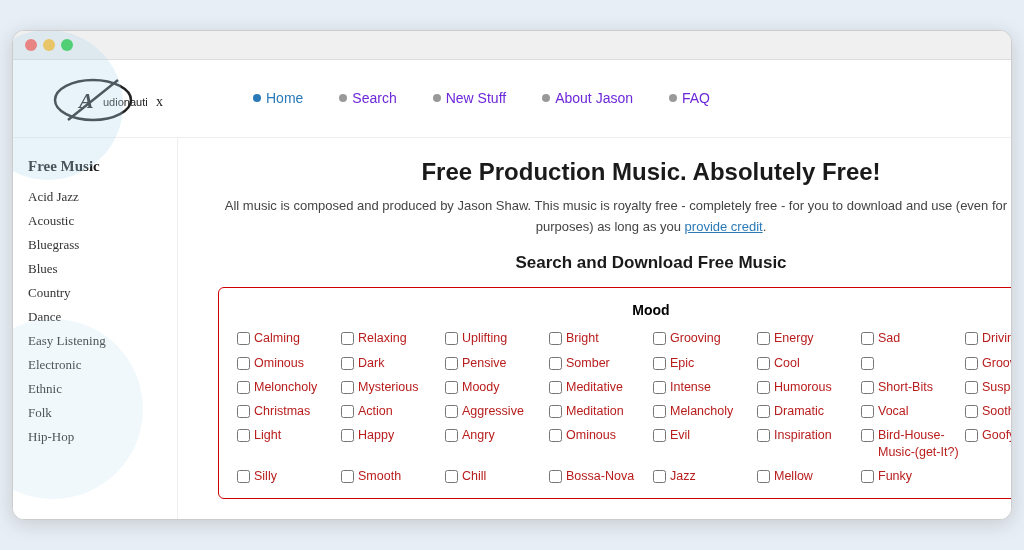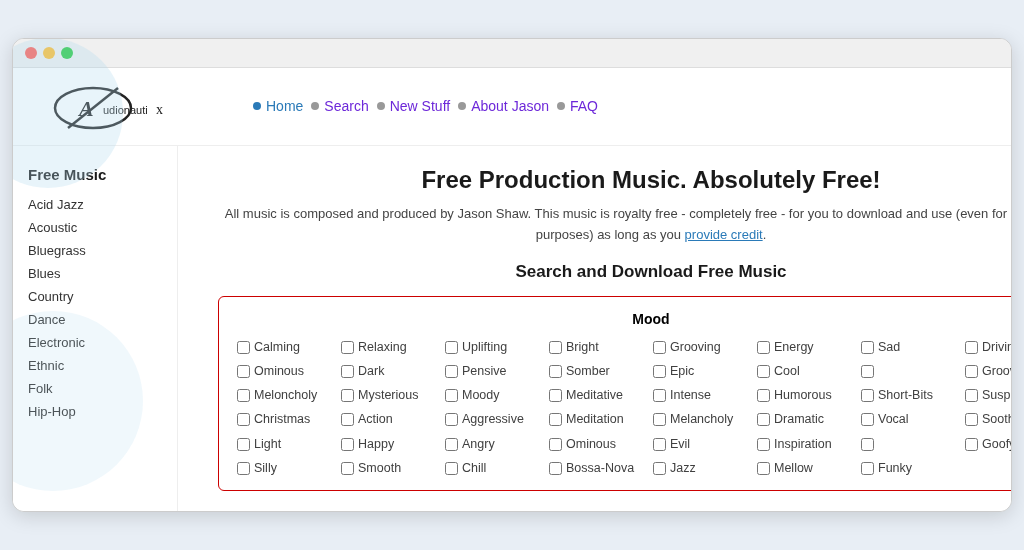--- a/index.html
+++ b/index.html
@@ -66,21 +66,21 @@
     }
     .logo-area {
       flex: 0 0 auto;
     }
     .logo-svg {
       width: 130px; height: 50px;
     }
     .nav-menu {
       display: flex;
       align-items: center;
-      gap: 8px;
+      gap: 36px;
       margin-left: 80px;
     }
     .nav-item {
       display: flex;
       align-items: center;
       gap: 5px;
       font-size: 14px;
       cursor: pointer;
       color: #6d28d9;
       text-decoration: none;
@@ -94,20 +94,21 @@
     
     .main-layout {
       display: flex;
     }
     
     .sidebar {
       width: 165px;
       flex-shrink: 0;
       padding: 20px 15px;
       border-right: 1px solid #eee;
+      font-family: Liberation Serif, serif;
     }
     .sidebar-title {
       font-weight: bold;
       font-size: 15px;
       margin-bottom: 10px;
       color: #1a1a1a;
     }
     .sidebar-item {
       display: block;
       padding: 4px 0;
@@ -175,21 +176,21 @@
       min-width: 100px;
       flex: 1;
     }
     .mood-item input[type=checkbox] {
       margin-top: 2px;
       flex-shrink: 0;
       cursor: pointer;
     }
     .mood-label {
       font-size: 12.5px;
-      color: #404040;
+      color: #b91c1c;
       line-height: 1.3;
     }
   </style>
 </head>
 <body>
 
 <div class="browser-window">
   <div class="browser-chrome">
     <div class="browser-dot"></div>
     <div class="browser-dot"></div>
@@ -241,20 +242,21 @@
     <div class="main-layout">
 
       <aside class="sidebar">
         <div class="sidebar-title">Free Music</div>
         <a class="sidebar-item">Acid Jazz</a>
         <a class="sidebar-item">Acoustic</a>
         <a class="sidebar-item">Bluegrass</a>
         <a class="sidebar-item">Blues</a>
         <a class="sidebar-item">Country</a>
         <a class="sidebar-item">Dance</a>
+        <a class="sidebar-item">Easy Listening</a>
         <a class="sidebar-item">Electronic</a>
         <a class="sidebar-item">Ethnic</a>
         <a class="sidebar-item">Folk</a>
         <a class="sidebar-item">Hip-Hop</a>
       </aside>
 
       <main class="main-content">
         <h1 class="page-heading">Free Production Music. Absolutely Free!</h1>
         <p class="page-desc">
           <span>All music is composed and produced by Jason Shaw. This music is royalty free - completely free - for you to download and use (even for commercial purposes) as long as you </span><a href="#">provide credit</a><span>.</span>
@@ -424,20 +426,21 @@
               <label class="mood-item">
                   <input type="checkbox" style="">
                   <span class="mood-label">Evil</span>
                 </label>
               <label class="mood-item">
                   <input type="checkbox" style="">
                   <span class="mood-label">Inspiration</span>
                 </label>
               <label class="mood-item">
                   <input type="checkbox" style="">
+                  <span class="mood-label">Bird-House-Music-(get-It?)</span>
                 </label>
               <label class="mood-item">
                   <input type="checkbox" style="">
                   <span class="mood-label">Goofy</span>
                 </label>
             </div>
 
             <div class="mood-row">
               <label class="mood-item">
                   <input type="checkbox" style="">

